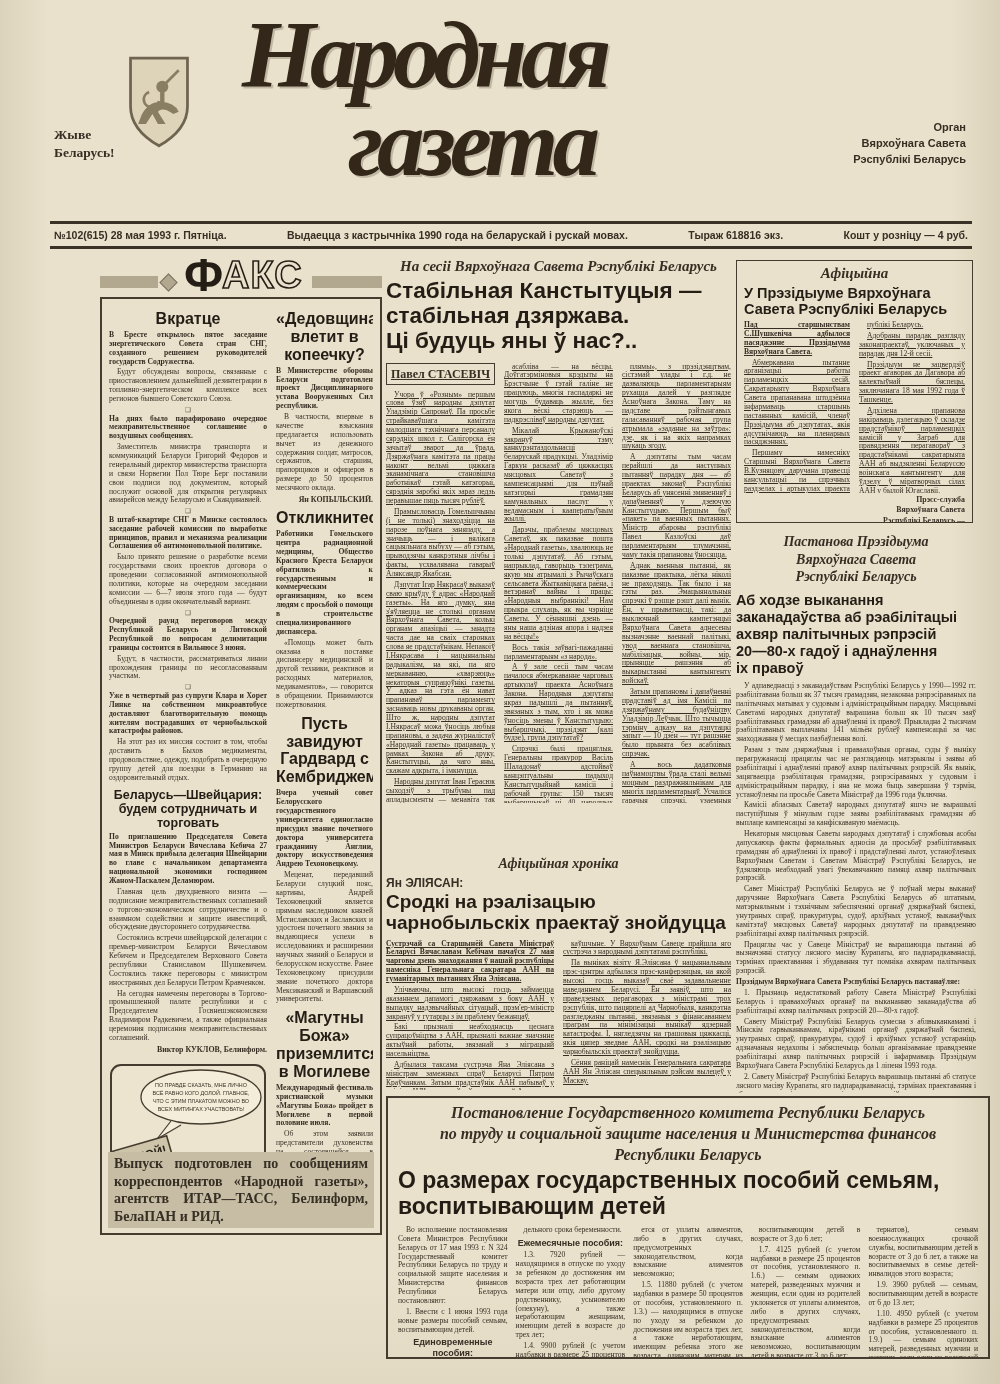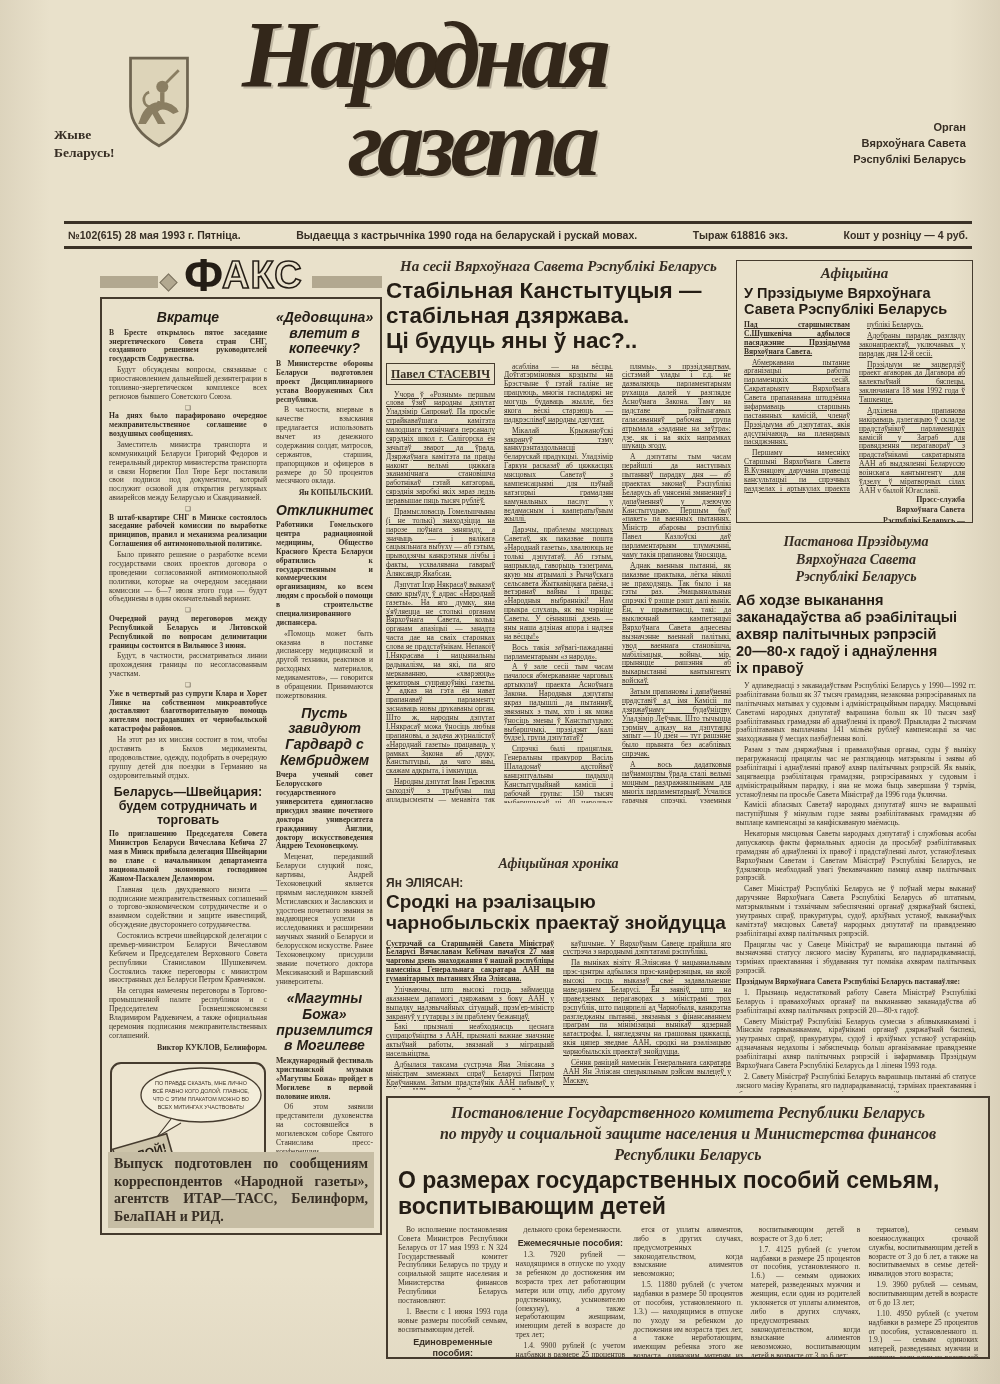--- a/index.html
+++ b/index.html
@@ -11,21 +11,21 @@
     font-family:"Liberation Serif",serif;color:#372e24;}
   
   .slogan{position:absolute;left:54px;top:126px;font-weight:bold;font-size:13.5px;line-height:1.35;}
   .emblem{position:absolute;left:126px;top:56px;width:66px;height:92px;}
   .gz1{position:absolute;left:242px;top:8px;font-style:italic;font-weight:bold;font-size:95px;
        letter-spacing:-6px;color:#33271a;line-height:1;text-shadow:2px 2px 0 rgba(51,39,26,.22);}
   .gz2{position:absolute;left:348px;top:96px;font-style:italic;font-weight:bold;font-size:95px;
        letter-spacing:-6px;color:#33271a;line-height:1;text-shadow:2px 2px 0 rgba(51,39,26,.22);}
   .organ{position:absolute;right:34px;top:120px;text-align:right;font-family:"Liberation Sans",sans-serif;
        font-weight:bold;font-size:11px;line-height:1.45;}
-  .infobar{position:absolute;left:64px;right:28px;top:221px;border-top:3px solid #3b3227;border-bottom:3px solid #3b3227;
+  .infobar{position:absolute;left:50px;right:28px;top:221px;border-top:3px solid #3b3227;border-bottom:3px solid #3b3227;
        padding:5px 4px;display:flex;justify-content:space-between;gap:12px;
        font-family:"Liberation Sans",sans-serif;font-weight:bold;font-size:10.5px;}
   
   .small{font-size:7.6px;line-height:1.17;text-align:justify;}
   .para{margin:0 0 2px;text-indent:8px;}
   .para.lead{font-weight:bold;text-indent:0;}
   .para.sep{text-align:center;text-indent:0;font-size:6.5px;margin:1px 0;color:#4b4134;}
   .para.subhead{font-family:"Liberation Sans",sans-serif;font-weight:bold;font-size:9px;text-align:center;text-indent:0;margin:3px 0;}
   .byline{text-align:right;font-weight:bold;font-size:7.9px;margin:2px 0 5px;}
   .cols{display:flex;gap:9px;}
@@ -35,21 +35,21 @@
   .faks-bar{position:absolute;top:20px;height:12px;background:#b2a890;}
   .faks-diamond{position:absolute;left:62px;top:20px;width:11px;height:11px;background:#b2a890;border:1px solid #7d7460;transform:rotate(45deg);}
   .faks-f{position:absolute;left:84px;top:-8px;font-family:"Liberation Sans",sans-serif;font-weight:900;font-size:46px;color:#241d15;}
   .faks-aks{position:absolute;left:122px;top:-2px;font-family:"Liberation Sans",sans-serif;font-weight:900;font-size:38px;
      color:#e9e1cb;-webkit-text-stroke:1.6px #241d15;letter-spacing:1px;}
   .faks-box{position:absolute;left:100px;top:297px;width:282px;height:938px;border:2px solid #453b2e;padding:6px 7px 32px;box-sizing:border-box;}
   .faks-cols{display:flex;gap:9px;height:100%;overflow:hidden;}
   .faks-left{width:158px;flex:none;}
   .faks-right{flex:1;min-width:0;}
   .fh{font-family:"Liberation Sans",sans-serif;font-weight:bold;text-align:center;line-height:1.12;color:#241d15;margin:5px 0 3px;}
-  .fh1{font-size:14px;font-style:italic;}
+  .fh1{font-size:16px;}
   .fh2{font-size:12.5px;}
   .faks-footer{position:absolute;left:6px;right:6px;bottom:5px;background:#c6bda4;padding:3px 6px;
      font-weight:bold;font-size:14px;line-height:1.25;}
   .cartoon{margin:4px 0 1px;}
   
   .session{position:absolute;left:386px;top:258px;width:345px;height:594px;overflow:hidden;}
   .kicker{font-style:italic;font-weight:bold;text-align:center;}
   .session .kicker{font-size:15px;}
   .headline{font-family:"Liberation Sans",sans-serif;font-weight:bold;text-align:left;color:#241d15;line-height:1.12;}
   .session .headline{font-size:22.5px;margin-top:3px;}

